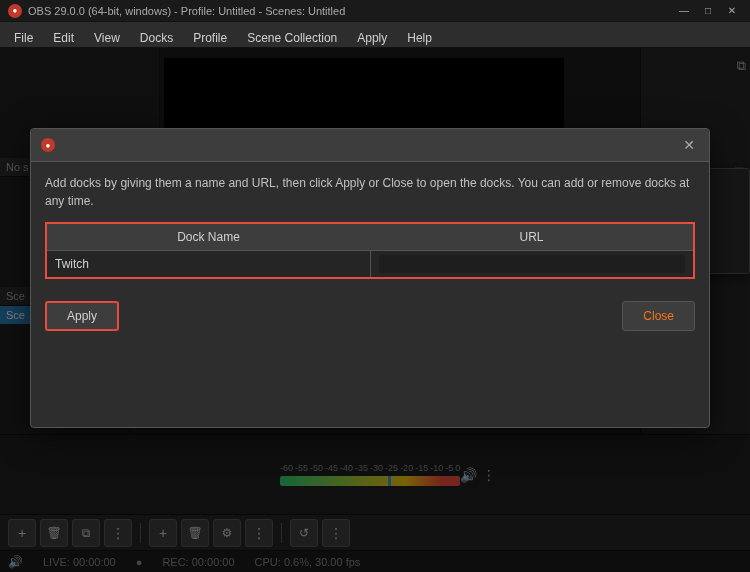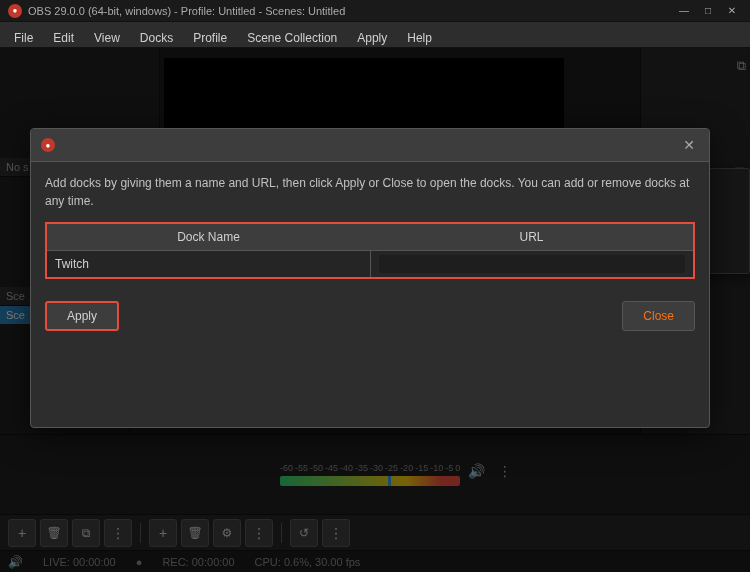--- a/index.html
+++ b/index.html
@@ -392,21 +392,21 @@
       <div class="context-menu">
         <div class="context-menu-item">rt Virtual Cam</div>
         <div class="context-menu-item">Studio Mode</div>
         <div class="context-menu-item">Settings</div>
         <div class="context-menu-item">Exit</div>
       </div>
     </div>
   </div>
 
   <div style="height:80px; background:#1e1e1e; border-top:1px solid #111; display:flex; flex-direction:column; justify-content:center;">
-    <div style="display:flex; align-items:flex-start; padding:0 280px 0 280px; gap:8px;">
+    <div style="display:flex; align-items:center; padding:0 280px 0 280px; gap:0;">
       <div style="display:flex; flex-direction:column; gap:3px; flex:1;">
         <div class="meter-labels" style="display:flex; gap:2px; font-size:9px; color:#888;">
           <span>-60</span>
           <span>-55</span>
           <span>-50</span>
           <span>-45</span>
           <span>-40</span>
           <span>-35</span>
           <span>-30</span>
           <span>-25</span>

